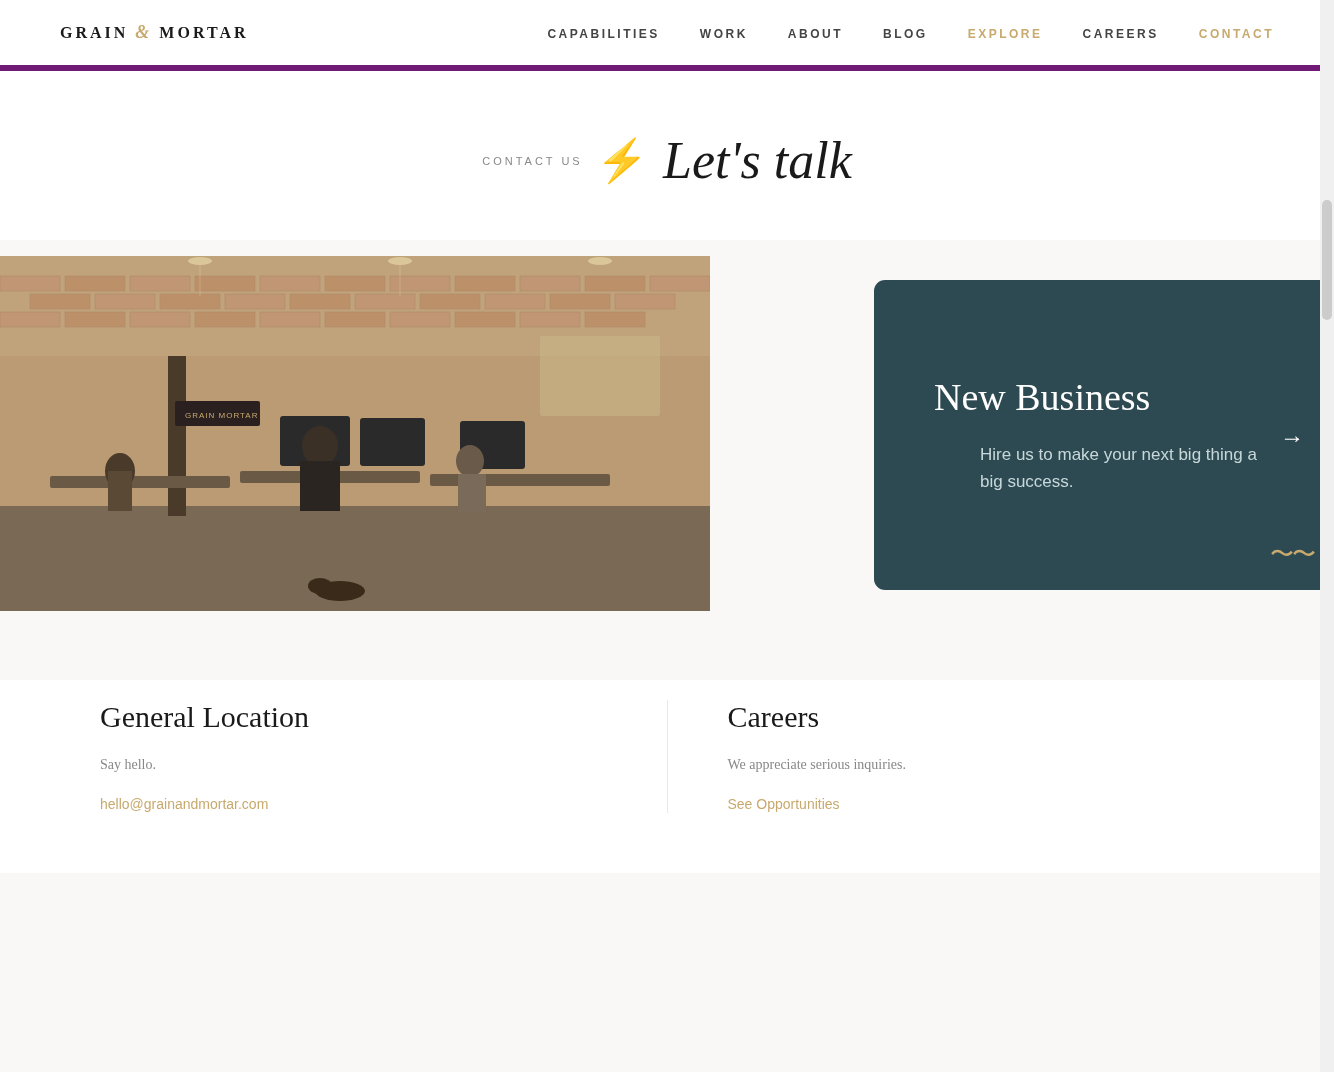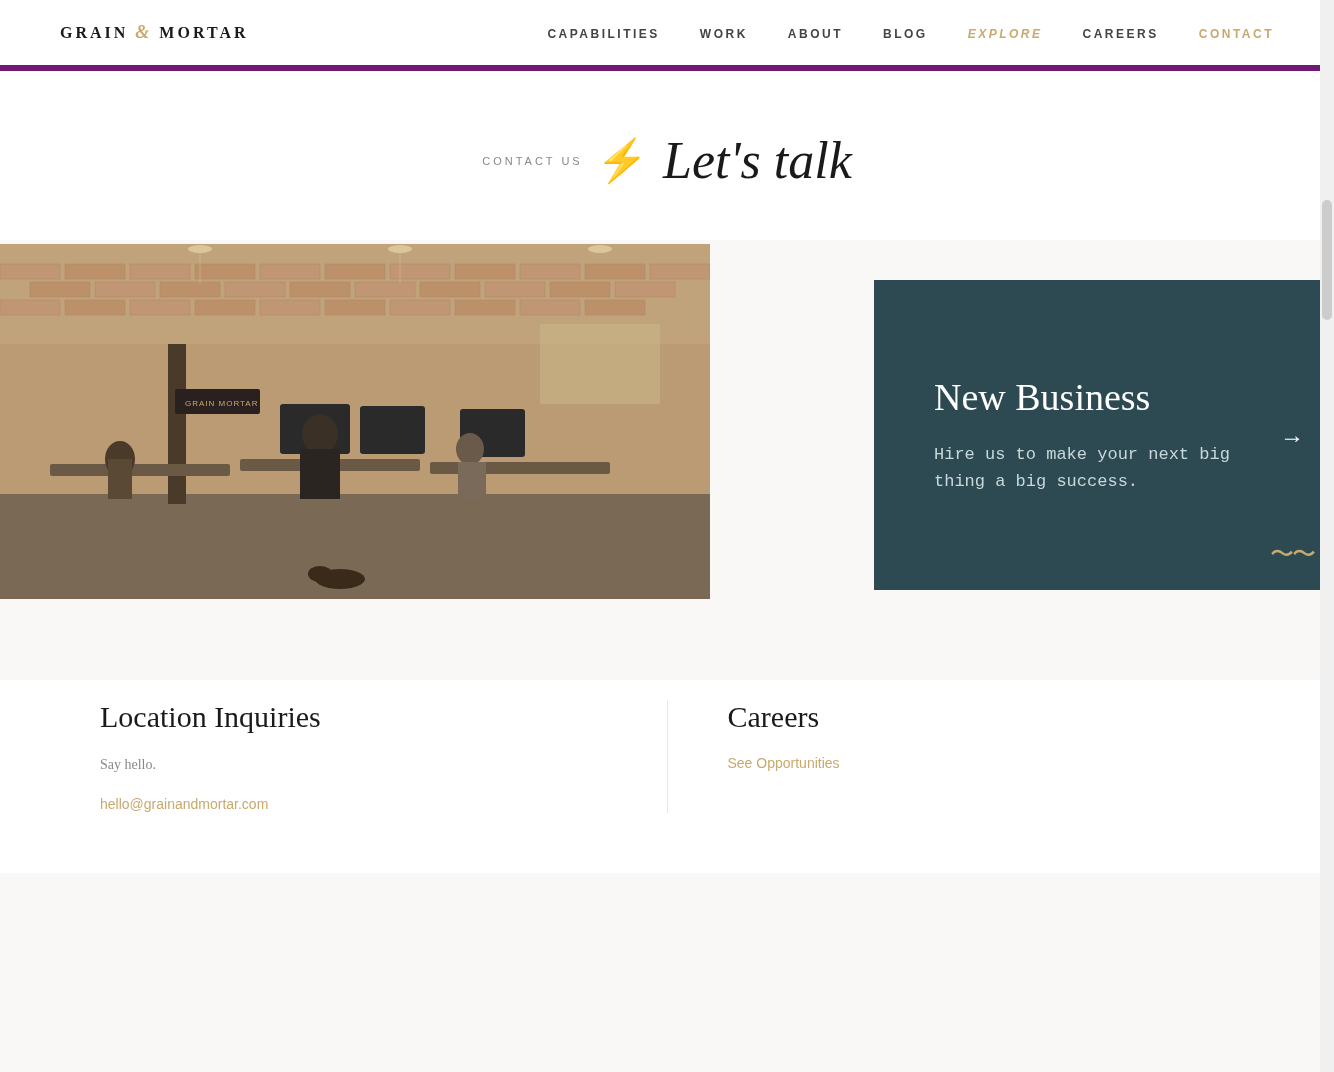--- a/index.html
+++ b/index.html
@@ -50,21 +50,20 @@
       font-family: Arial, sans-serif;
       font-size: 12px;
       letter-spacing: 2.5px;
       text-transform: uppercase;
       color: #444;
       font-weight: 600;
     }
 
     .nav-links li a.active-explore {
       color: #c8a96e;
-      font-style: italic;
     }
 
     .nav-links li a.active-contact {
       color: #c8a96e;
     }
 
     
     .hero-section {
       text-align: center;
       padding: 60px 0 50px 0;
@@ -101,55 +100,57 @@
     
     .office-section {
       position: relative;
       margin: 0 0 80px 0;
       height: 360px;
     }
 
     .office-photo {
       position: absolute;
       left: 0;
-      top: 4px;
+      top: 16px;
       width: 710px;
       height: 355px;
       overflow: hidden;
       background: #7a6a55;
     }
 
     
     .new-business-card {
       position: absolute;
       right: 0;
       top: 40px;
       width: 460px;
       height: 310px;
       background: #2d4a52;
       display: flex;
       flex-direction: column;
       justify-content: center;
       padding: 50px 60px;
+      border-radius: 11px;
     }
 
     .new-business-card h2 {
       font-family: 'Georgia', serif;
       font-size: 38px;
       color: #fff;
       font-weight: 400;
       margin-bottom: 20px;
       line-height: 1.2;
     }
 
     .new-business-card p {
-      font-family: Liberation Mono, monospace;
+      font-family: Liberation Sans, sans-serif;
       font-size: 17px;
       color: #c8d8da;
       line-height: 1.6;
+      margin-left: 46px;
     }
 
     .arrow-btn {
       position: absolute;
       right: 30px;
       top: 50%;
       transform: translateY(-50%);
       font-size: 24px;
       color: #fff;
       cursor: pointer;
@@ -347,27 +348,28 @@
     <h2>New Business</h2>
     <p>Hire us to make your next big thing a big success.</p>
     <span class="arrow-btn">→</span>
     <span class="squiggle">〜〜</span>
   </div>
 </div>
 
 <div class="contact-columns">
 
   <div class="contact-col">
-    <h3>Location Inquiries</h3>
+    <h3>General Location</h3>
     <p class="sub-text">Say hello.</p>
     <a class="link-gold" href="mailto:hello@grainandmortar.com">hello@grainandmortar.com</a>
   </div>
 
   <div class="contact-col">
     <h3>Careers</h3>
+    <p class="sub-text">We appreciate serious inquiries.</p>
     <a class="link-gold" href="#">See Opportunities</a>
   </div>
 
 </div>
 
 <div class="scrollbar-area">
   <div class="scrollbar-thumb"></div>
 </div>
 
 </body></html>

